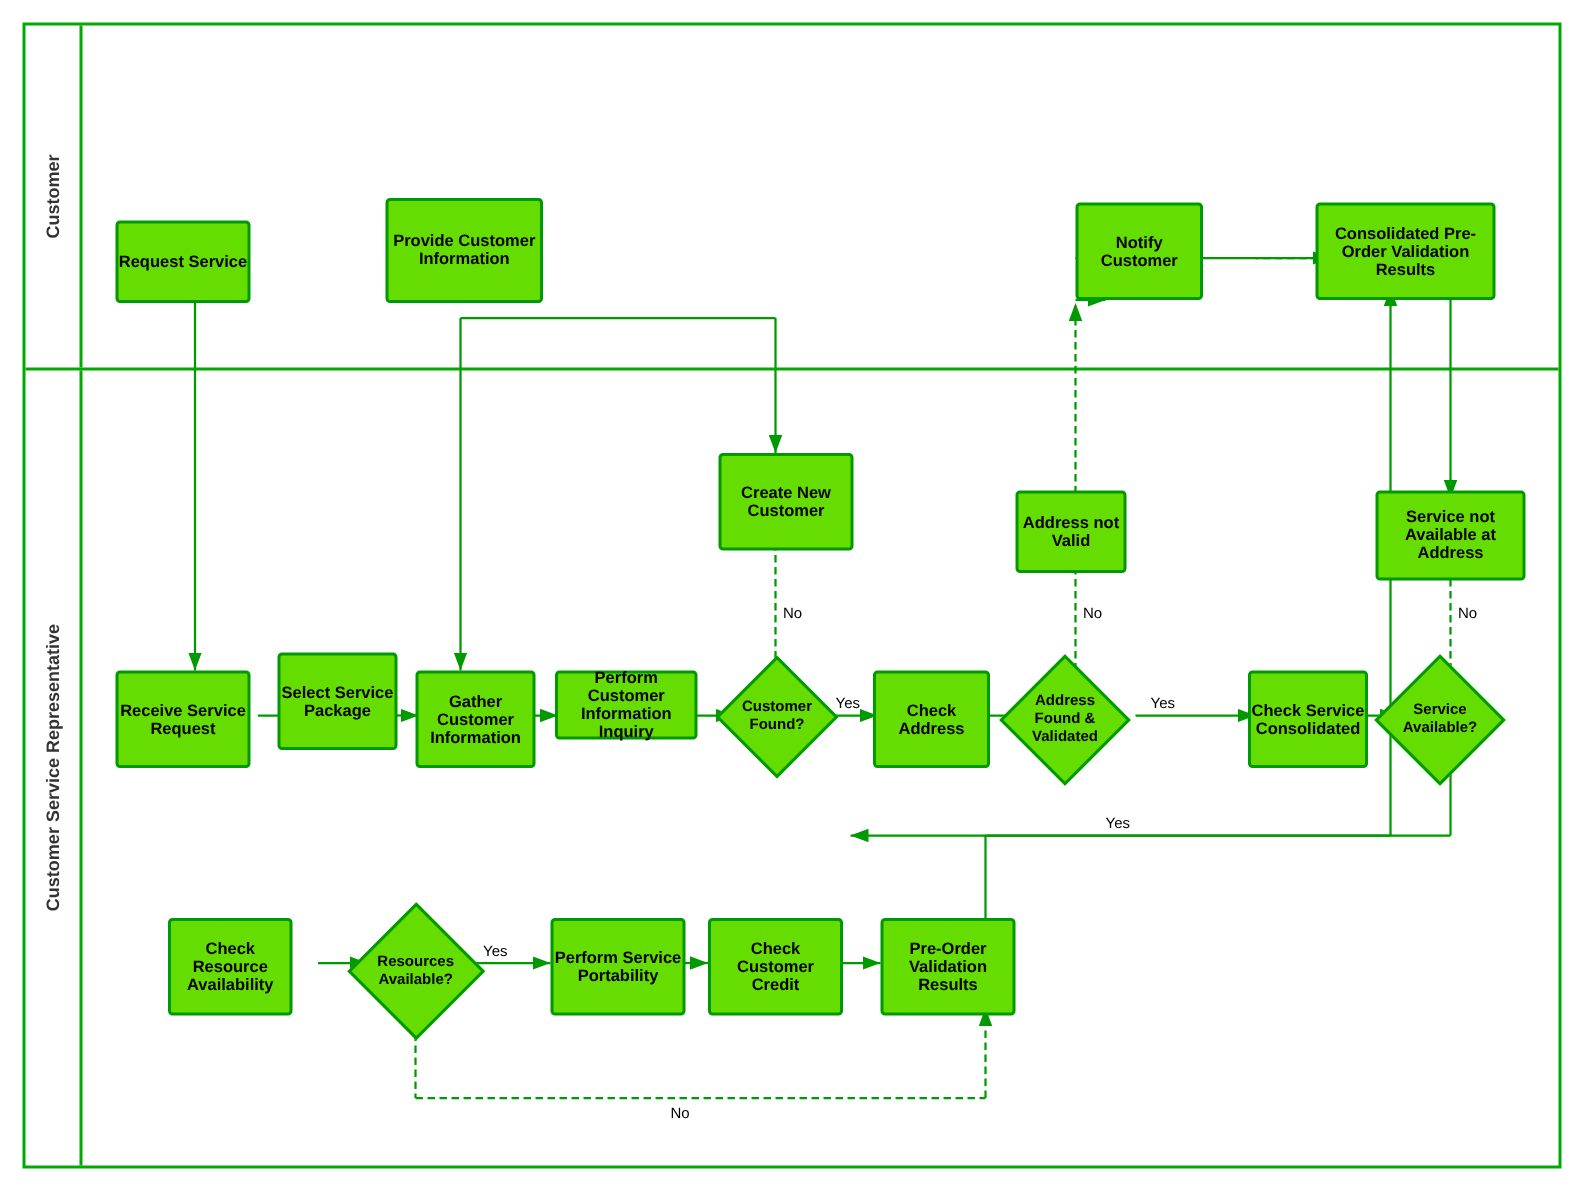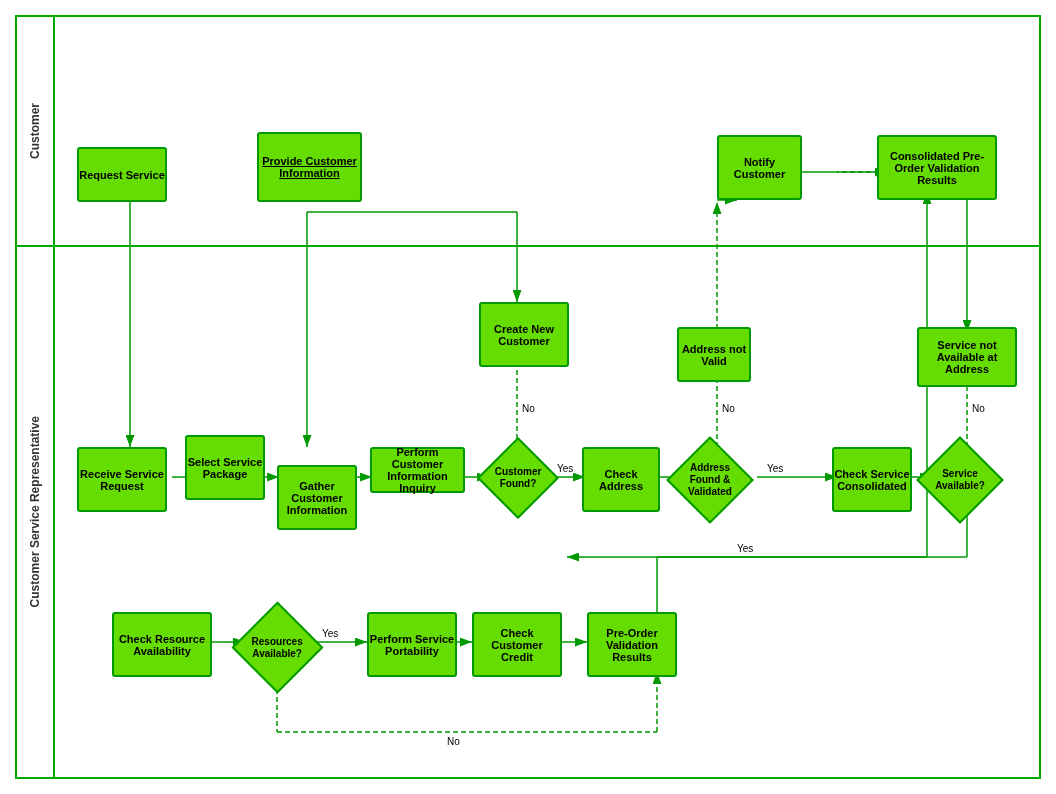--- a/index.html
+++ b/index.html
@@ -193,21 +193,21 @@
     <line class="arrow-dashed" x1="640" y1="715" x2="640" y2="655" marker-end="url(#arrowhead)"></line>
     <text class="arrow-label" x="430" y="728">No</text>
 
     <line class="arrow-line" x1="700" y1="183" x2="720" y2="183" marker-end="url(#arrowhead)"></line>
   </svg>
 
   <div class="node rect" style="left:60px; top:130px; width:90px; height:55px;">
     <span>Request Service</span>
   </div>
 
-  <div class="node rect" style="left:240px; top:115px; width:105px; height:70px;text-decoration:underline;">
+  <div class="node rect" style="left:240px; top:115px; width:105px; height:70px;">
     <span>Provide Customer Information</span>
   </div>
 
   <div class="node rect" style="left:700px; top:118px; width:85px; height:65px;">
     <span>Notify Customer</span>
   </div>
 
   <div class="node rect" style="left:860px; top:118px; width:120px; height:65px;">
     <span>Consolidated Pre-Order Validation Results</span>
   </div>
@@ -225,21 +225,21 @@
   </div>
 
   <div class="node rect" style="left:60px; top:430px; width:90px; height:65px;">
     <span>Receive Service Request</span>
   </div>
 
   <div class="node rect" style="left:168px; top:418px; width:80px; height:65px;align-items:center;">
     <span>Select Service Package</span>
   </div>
 
-  <div class="node rect" style="left:260px; top:430px; width:80px; height:65px;margin-top:18px;">
+  <div class="node rect" style="left:260px; top:430px; width:80px; height:65px;">
     <span>Gather Customer Information</span>
   </div>
 
   <div class="node rect" style="left:353px; top:430px; width:95px; height:46px;">
     <span>Perform Customer Information Inquiry</span>
   </div>
 
   <div class="node diamond" style="left:472px; top:432px; width:58px; height:58px;">
     <span class="diamond-label">Customer Found?</span>
   </div>
@@ -253,21 +253,21 @@
   </div>
 
   <div class="node rect" style="left:815px; top:430px; width:80px; height:65px;">
     <span>Check Service Consolidated</span>
   </div>
 
   <div class="node diamond" style="left:912px; top:432px; width:62px; height:62px;">
     <span class="diamond-label">Service Available?</span>
   </div>
 
-  <div class="node rect" style="left:95px; top:595px; width:100px; height:65px;">
+  <div class="node rect" style="left:95px; top:595px; width:83px; height:65px;">
     <span>Check Resource Availability</span>
   </div>
 
   <div class="node diamond" style="left:228px; top:598px; width:65px; height:65px;">
     <span class="diamond-label">Resources Available?</span>
   </div>
 
   <div class="node rect" style="left:350px; top:595px; width:90px; height:65px;">
     <span>Perform Service Portability</span>
   </div>

